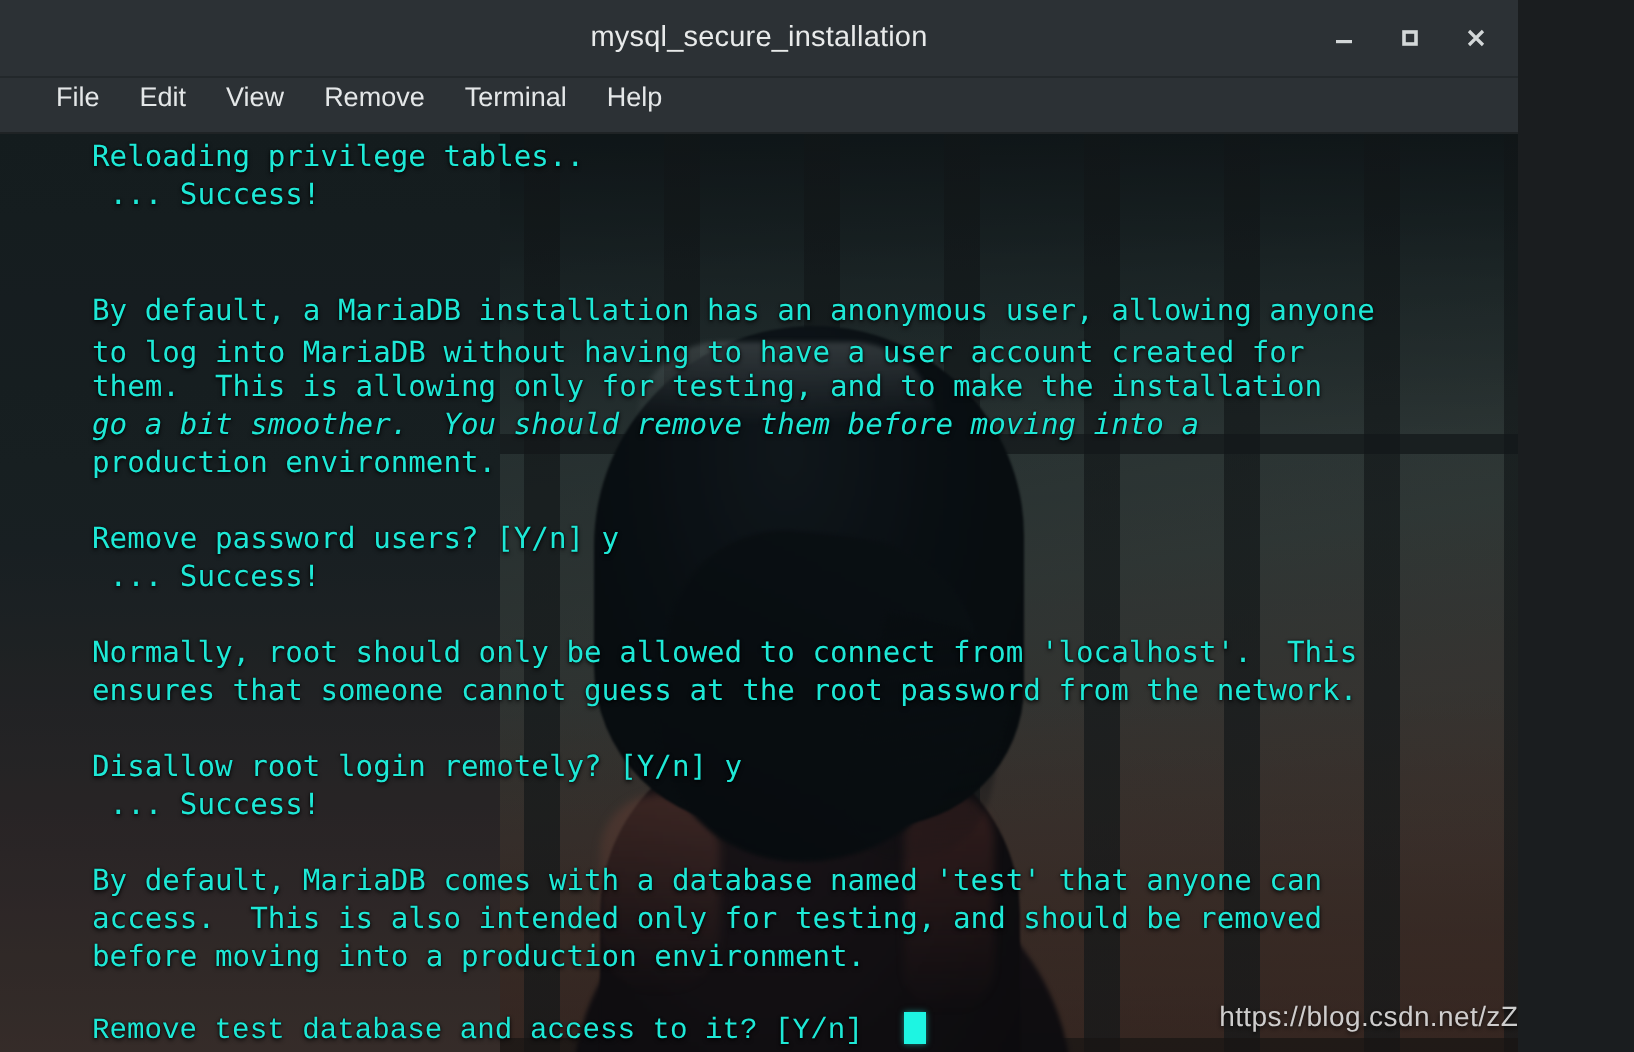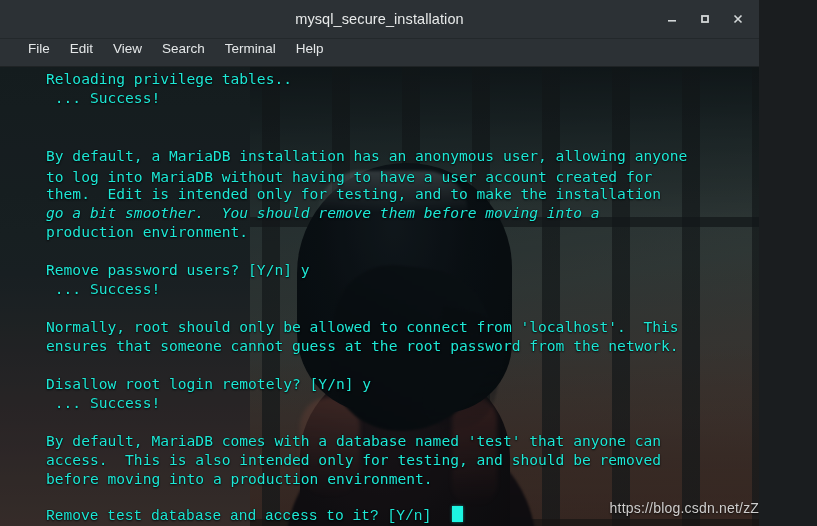--- a/index.html
+++ b/index.html
@@ -112,21 +112,21 @@
           <path d="M2.5 2.5 L9.5 9.5 M9.5 2.5 L2.5 9.5" stroke="#d3d7d8" stroke-width="1.6" fill="none"></path>
         </svg>
       </div>
     </div>
   </div>
 
   <div class="menubar">
     <div class="menu-item">File</div>
     <div class="menu-item">Edit</div>
     <div class="menu-item">View</div>
-    <div class="menu-item">Search</div>
+    <div class="menu-item">Remove</div>
     <div class="menu-item">Terminal</div>
     <div class="menu-item">Help</div>
   </div>
 
   <div class="term">
     <div class="wall">
       <div class="bars"></div>
       <div class="rail-top"></div>
       <div class="rail-bot"></div>
       <div class="panel-left"></div>
@@ -139,21 +139,21 @@
       <div class="fig-strand"></div>
       <div class="fig-high"></div>
     </div>
     <div class="dim"></div>
 
     <div class="screen" id="screen">
         <div class="line" style="top: 2px;">Reloading privilege tables..</div>
         <div class="line" style="top: 21px;"> ... Success!</div>
         <div class="line" style="top: 79px;">By default, a MariaDB installation has an anonymous user, allowing anyone</div>
         <div class="line" style="top: 100px;">to log into MariaDB without having to have a user account created for</div>
-        <div class="line" style="top: 117px;">them.  Edit is intended only for testing, and to make the installation</div>
+        <div class="line" style="top: 117px;">them.  This is allowing only for testing, and to make the installation</div>
         <div class="line" style="top: 136px; font-style: italic;">go a bit smoother.  You should remove them before moving into a</div>
         <div class="line" style="top: 155px;">production environment.</div>
         <div class="line" style="top: 193px;">Remove password users? [Y/n] y</div>
         <div class="line" style="top: 212px;"> ... Success!</div>
         <div class="line" style="top: 250px;">Normally, root should only be allowed to connect from 'localhost'.  This</div>
         <div class="line" style="top: 269px;">ensures that someone cannot guess at the root password from the network.</div>
         <div class="line" style="top: 307px;">Disallow root login remotely? [Y/n] y</div>
         <div class="line" style="top: 326px;"> ... Success!</div>
         <div class="line" style="top: 364px;">By default, MariaDB comes with a database named 'test' that anyone can</div>
         <div class="line" style="top: 383px;">access.  This is also intended only for testing, and should be removed</div>

